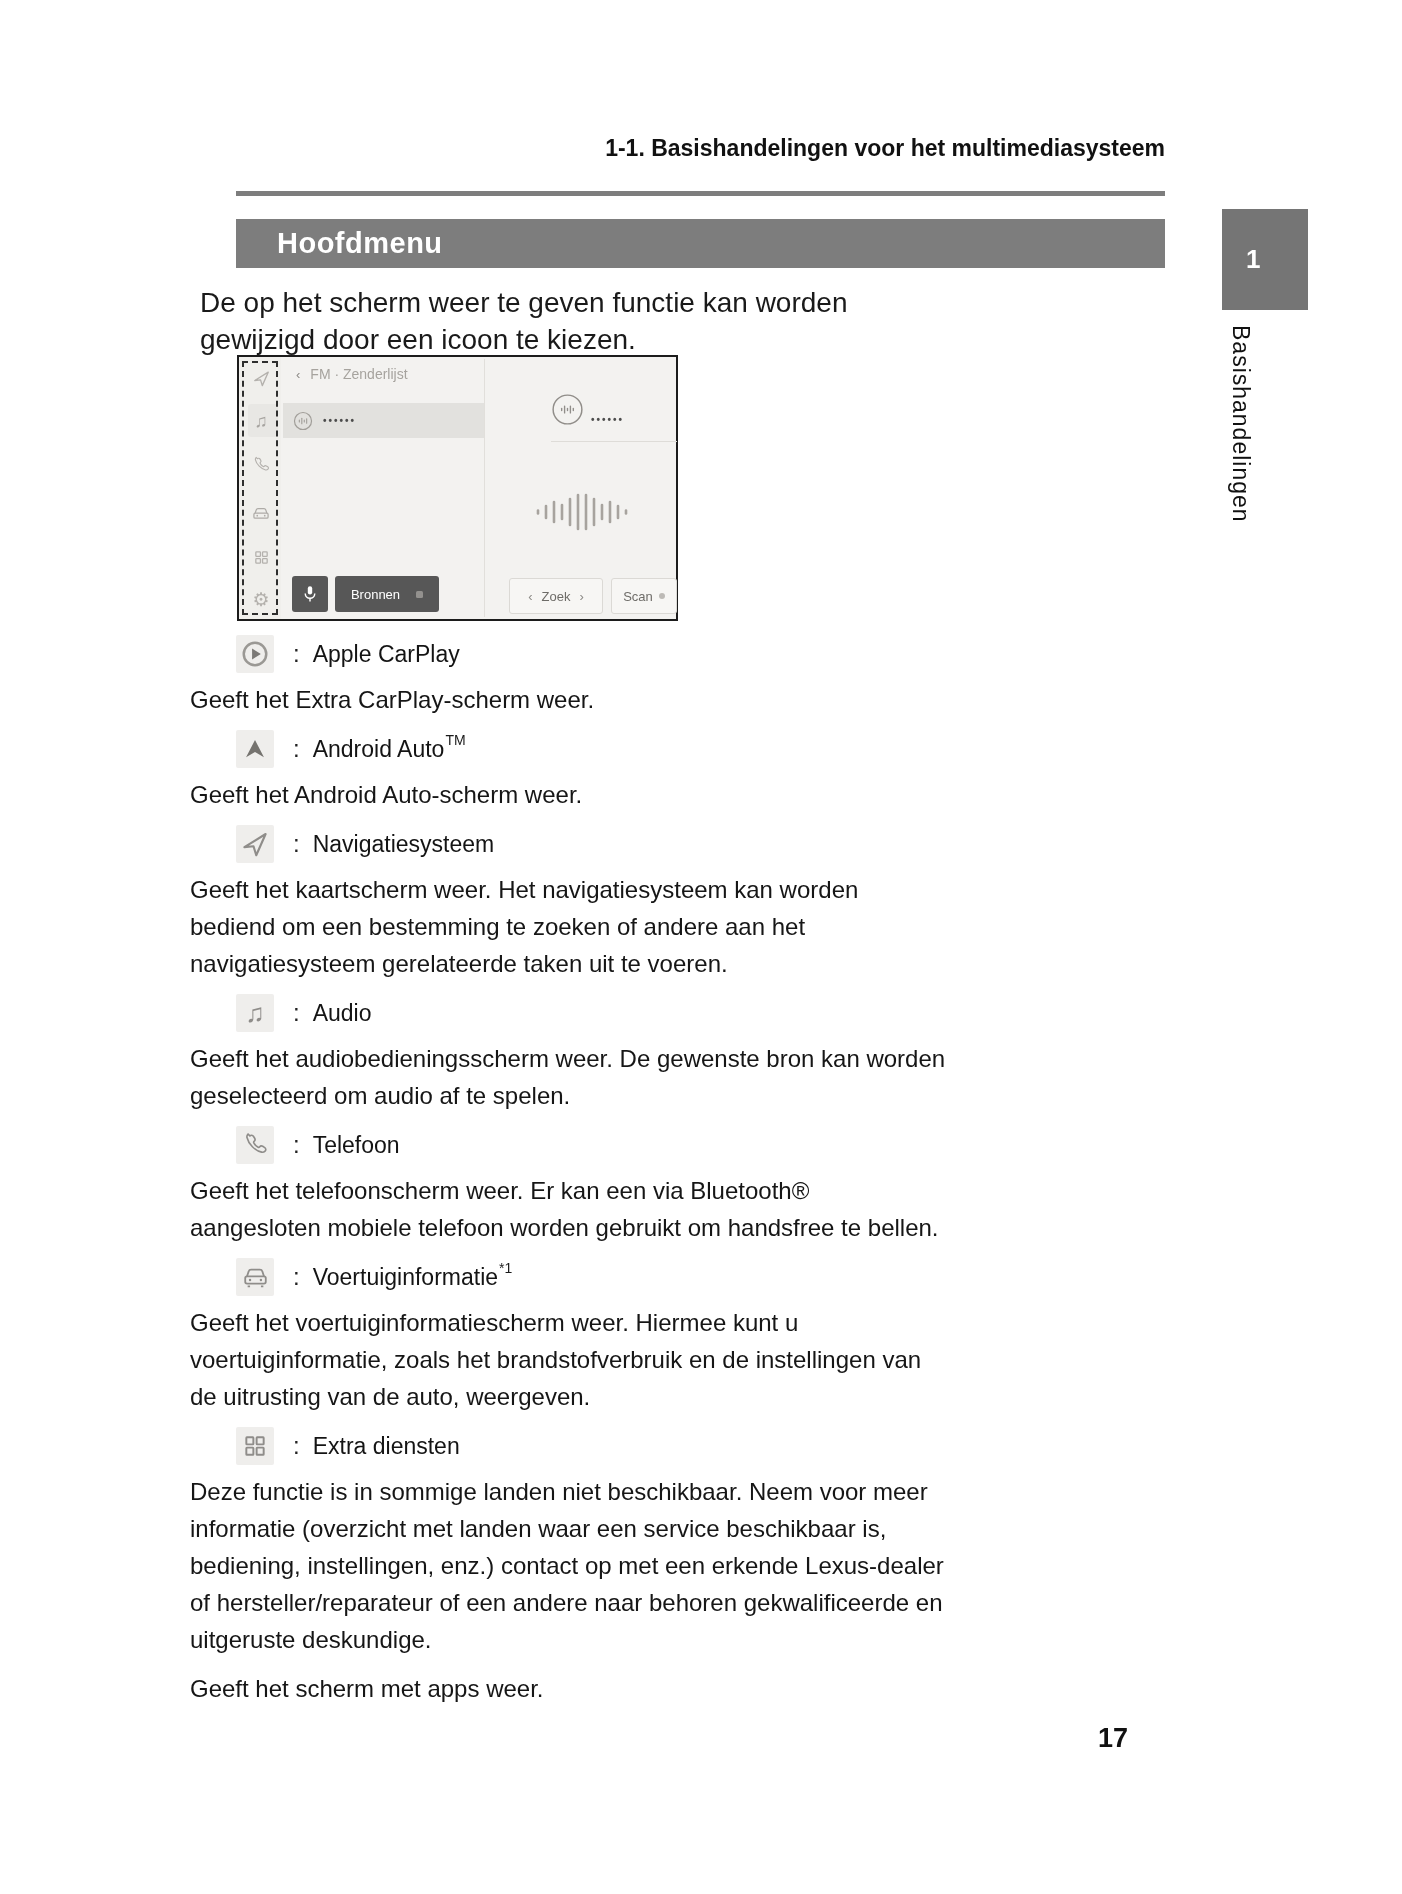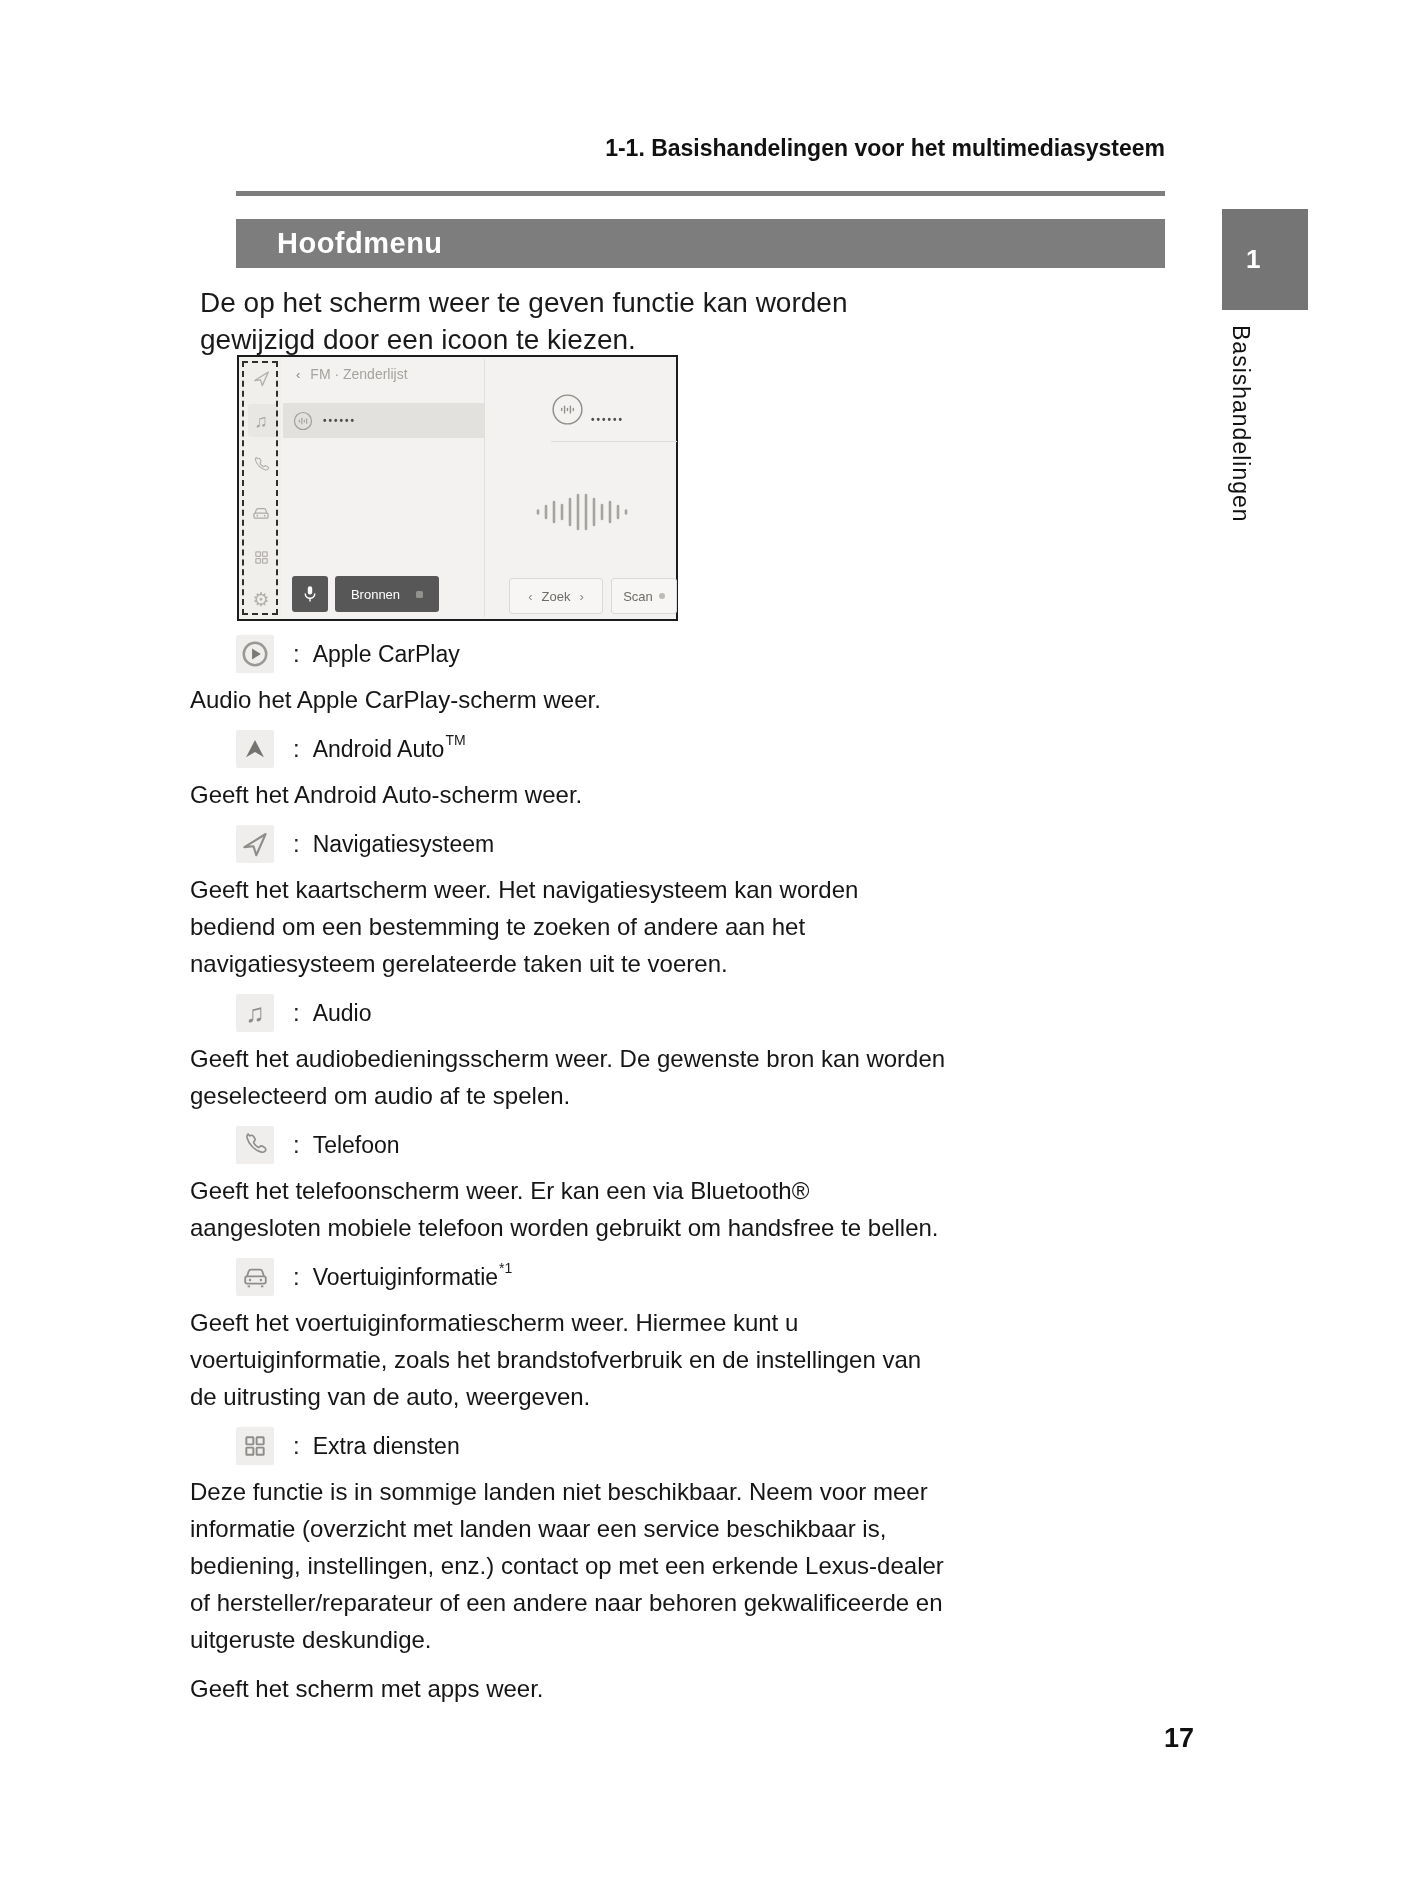--- a/index.html
+++ b/index.html
@@ -15,21 +15,21 @@
   .banner{position:absolute;left:236px;top:219px;width:929px;height:49px;background:#7d7d7d;
     display:flex;align-items:center;}
   .banner span{color:#ffffff;font-size:29px;font-weight:bold;padding-left:22px;letter-spacing:.5px;margin-left:19px;}
   .intro{position:absolute;left:190px;top:284px;width:756px;font-size:28px;line-height:37px;margin-left:10px;}
   
   .chap-tab{position:absolute;left:1222px;top:209px;width:86px;height:101px;background:#757575;
     display:flex;align-items:center;}
   .chap-tab span{color:#fff;font-size:26px;font-weight:bold;padding-left:24px;}
   .chap-vert{position:absolute;left:1227px;top:325px;writing-mode:vertical-rl;
     font-size:23px;color:#111;letter-spacing:1px;}
-  .pageno{position:absolute;left:1098px;top:1723px;width:96px;text-align:right;
+  .pageno{position:absolute;left:1098px;top:1723px;width:96px;text-align:left;
     font-size:27px;font-weight:bold;color:#111;}
   
   .shot{position:absolute;left:237px;top:355px;width:441px;height:266px;
     background:#f3f2f0;border:2px solid #1c1c1c;box-sizing:border-box;}
   .shot *{box-sizing:border-box;}
   .shot .side{position:absolute;left:0;top:0;width:42px;height:100%;background:#f0efec;}
   .shot .dash{position:absolute;left:3px;top:4px;width:36px;height:254px;
     border:2px dashed #2e2e2e;}
   .sicon{position:absolute;left:11px;width:22px;height:22px;display:flex;
     align-items:center;justify-content:center;color:#b4b1ad;font-size:18px;line-height:1;}
@@ -200,21 +200,21 @@
       <span class="ibox">
         <svg width="30" height="30" viewBox="0 0 36 36">
             <circle cx="18" cy="18" r="13.5" fill="none" stroke="#9a9894" stroke-width="3"></circle>
             <path d="M14.5 11.5 L25 18 L14.5 24.5 Z" fill="#7b7976"></path>
           </svg>
       </span>
       <span class="colon">:</span>
       <span class="ilabel">Apple CarPlay</span>
         <span class="isup"></span>
     </div>
-    <p class="desc">Audio het Apple CarPlay-scherm weer.</p>
+    <p class="desc">Geeft het Extra CarPlay-scherm weer.</p>
 
     <div class="item-row">
       <span class="ibox">
         <svg width="28" height="28" viewBox="0 0 36 36">
             <path d="M18 6.5 L29.5 28.5 L18 22 L6.5 28.5 Z" fill="#75736f"></path>
           </svg>
       </span>
       <span class="colon">:</span>
       <span class="ilabel">Android Auto</span>
         <span class="isup">TM</span>

